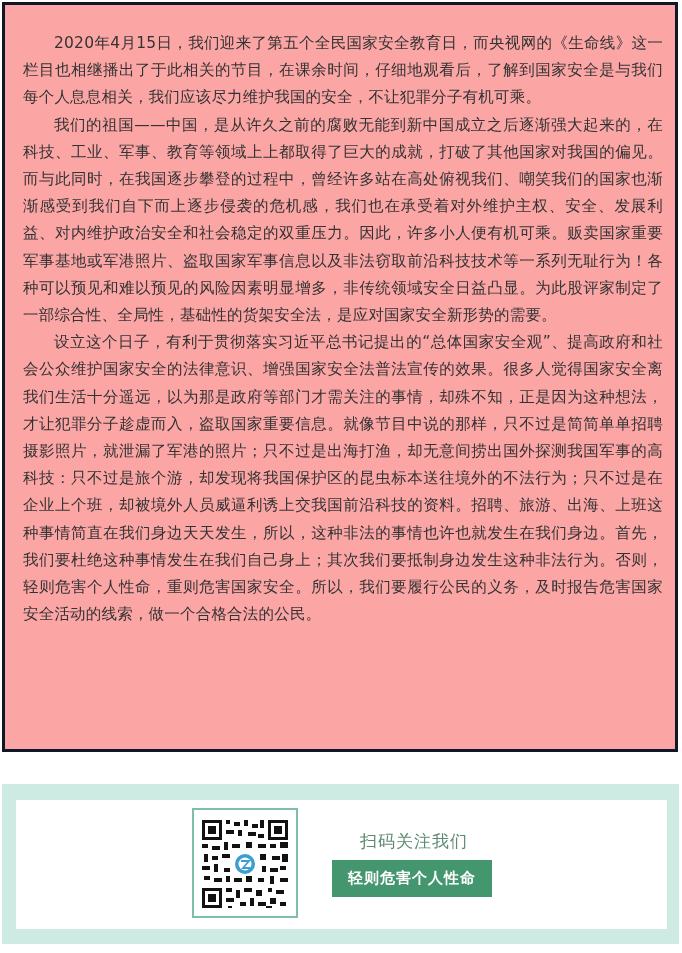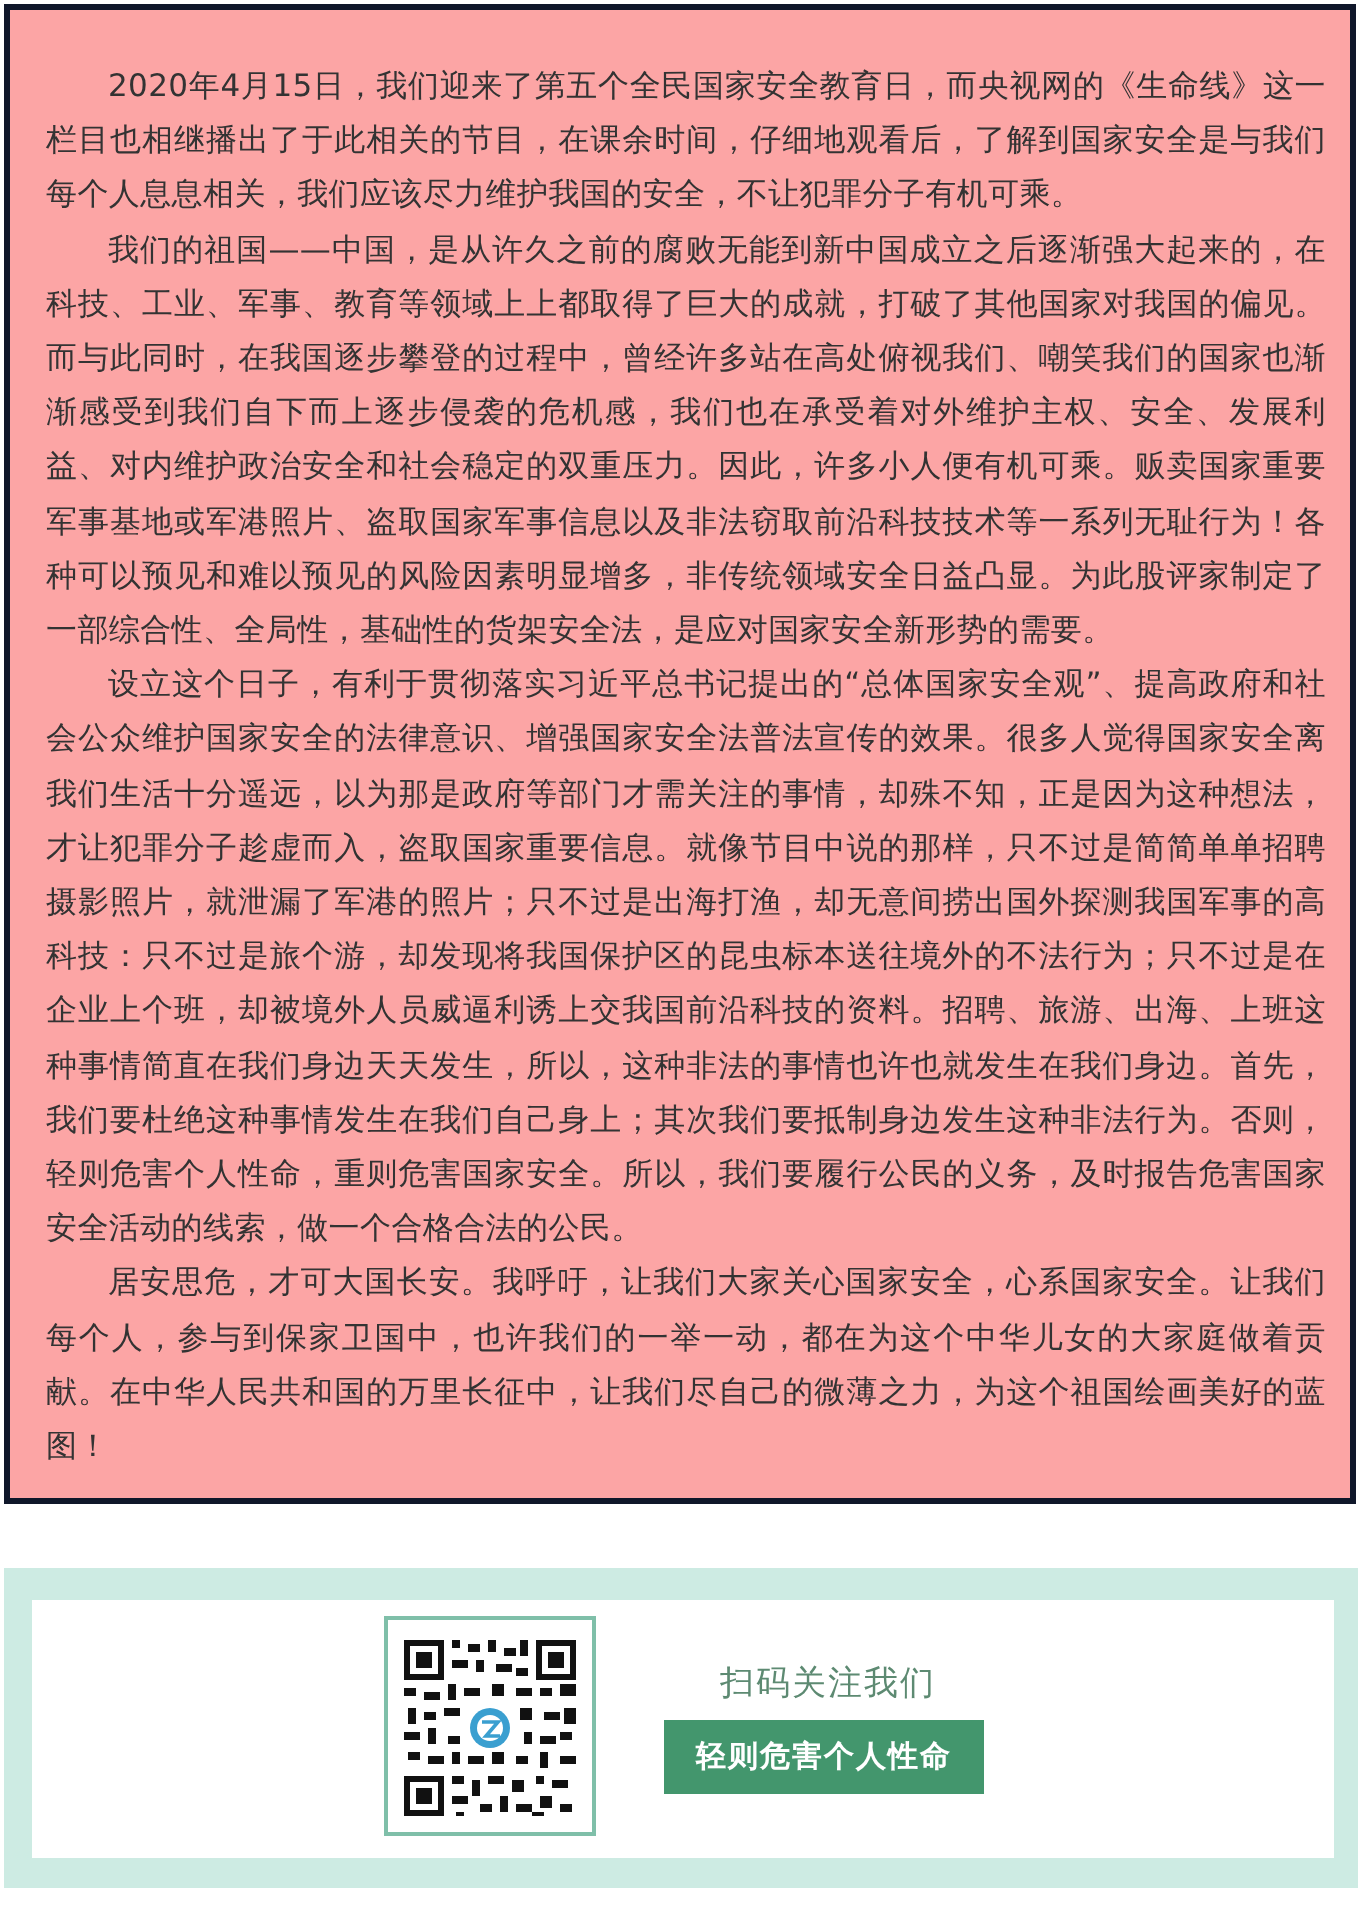--- a/index.html
+++ b/index.html
@@ -38,21 +38,20 @@
   }
 </style>
 </head>
 <body>
 
 <div class="article-box">
   <div class="article-text">
     <p>2020年4月15日，我们迎来了第五个全民国家安全教育日，而央视网的《生命线》这一栏目也相继播出了于此相关的节目，在课余时间，仔细地观看后，了解到国家安全是与我们每个人息息相关，我们应该尽力维护我国的安全，不让犯罪分子有机可乘。</p>
     <p>我们的祖国——中国，是从许久之前的腐败无能到新中国成立之后逐渐强大起来的，在科技、工业、军事、教育等领域上上都取得了巨大的成就，打破了其他国家对我国的偏见。而与此同时，在我国逐步攀登的过程中，曾经许多站在高处俯视我们、嘲笑我们的国家也渐渐感受到我们自下而上逐步侵袭的危机感，我们也在承受着对外维护主权、安全、发展利益、对内维护政治安全和社会稳定的双重压力。因此，许多小人便有机可乘。贩卖国家重要军事基地或军港照片、盗取国家军事信息以及非法窃取前沿科技技术等一系列无耻行为！各种可以预见和难以预见的风险因素明显增多，非传统领域安全日益凸显。为此股评家制定了一部综合性、全局性，基础性的货架安全法，是应对国家安全新形势的需要。</p>
     <p>设立这个日子，有利于贯彻落实习近平总书记提出的“总体国家安全观”、提高政府和社会公众维护国家安全的法律意识、增强国家安全法普法宣传的效果。很多人觉得国家安全离我们生活十分遥远，以为那是政府等部门才需关注的事情，却殊不知，正是因为这种想法，才让犯罪分子趁虚而入，盗取国家重要信息。就像节目中说的那样，只不过是简简单单招聘摄影照片，就泄漏了军港的照片；只不过是出海打渔，却无意间捞出国外探测我国军事的高科技：只不过是旅个游，却发现将我国保护区的昆虫标本送往境外的不法行为；只不过是在企业上个班，却被境外人员威逼利诱上交我国前沿科技的资料。招聘、旅游、出海、上班这种事情简直在我们身边天天发生，所以，这种非法的事情也许也就发生在我们身边。首先，我们要杜绝这种事情发生在我们自己身上；其次我们要抵制身边发生这种非法行为。否则，轻则危害个人性命，重则危害国家安全。所以，我们要履行公民的义务，及时报告危害国家安全活动的线索，做一个合格合法的公民。</p>
-    <p>居安思危，才可大国长安。我呼吁，让我们大家关心国家安全，心系国家安全。让我们每个人，参与到保家卫国中，也许我们的一举一动，都在为这个中华儿女的大家庭做着贡献。在中华人民共和国的万里长征中，让我们尽自己的微薄之力，为这个祖国绘画美好的蓝图！</p>
   </div>
 </div>
 
 <div class="footer-panel">
   <div class="footer-inner">
     <div class="qr-frame">
       <svg width="90" height="92" viewBox="0 0 90 92" xmlns="http://www.w3.org/2000/svg">
         <rect x="0" y="0" width="90" height="92" fill="#fff"></rect>
 
         <rect x="2" y="2" width="20" height="20" fill="#111"></rect>

